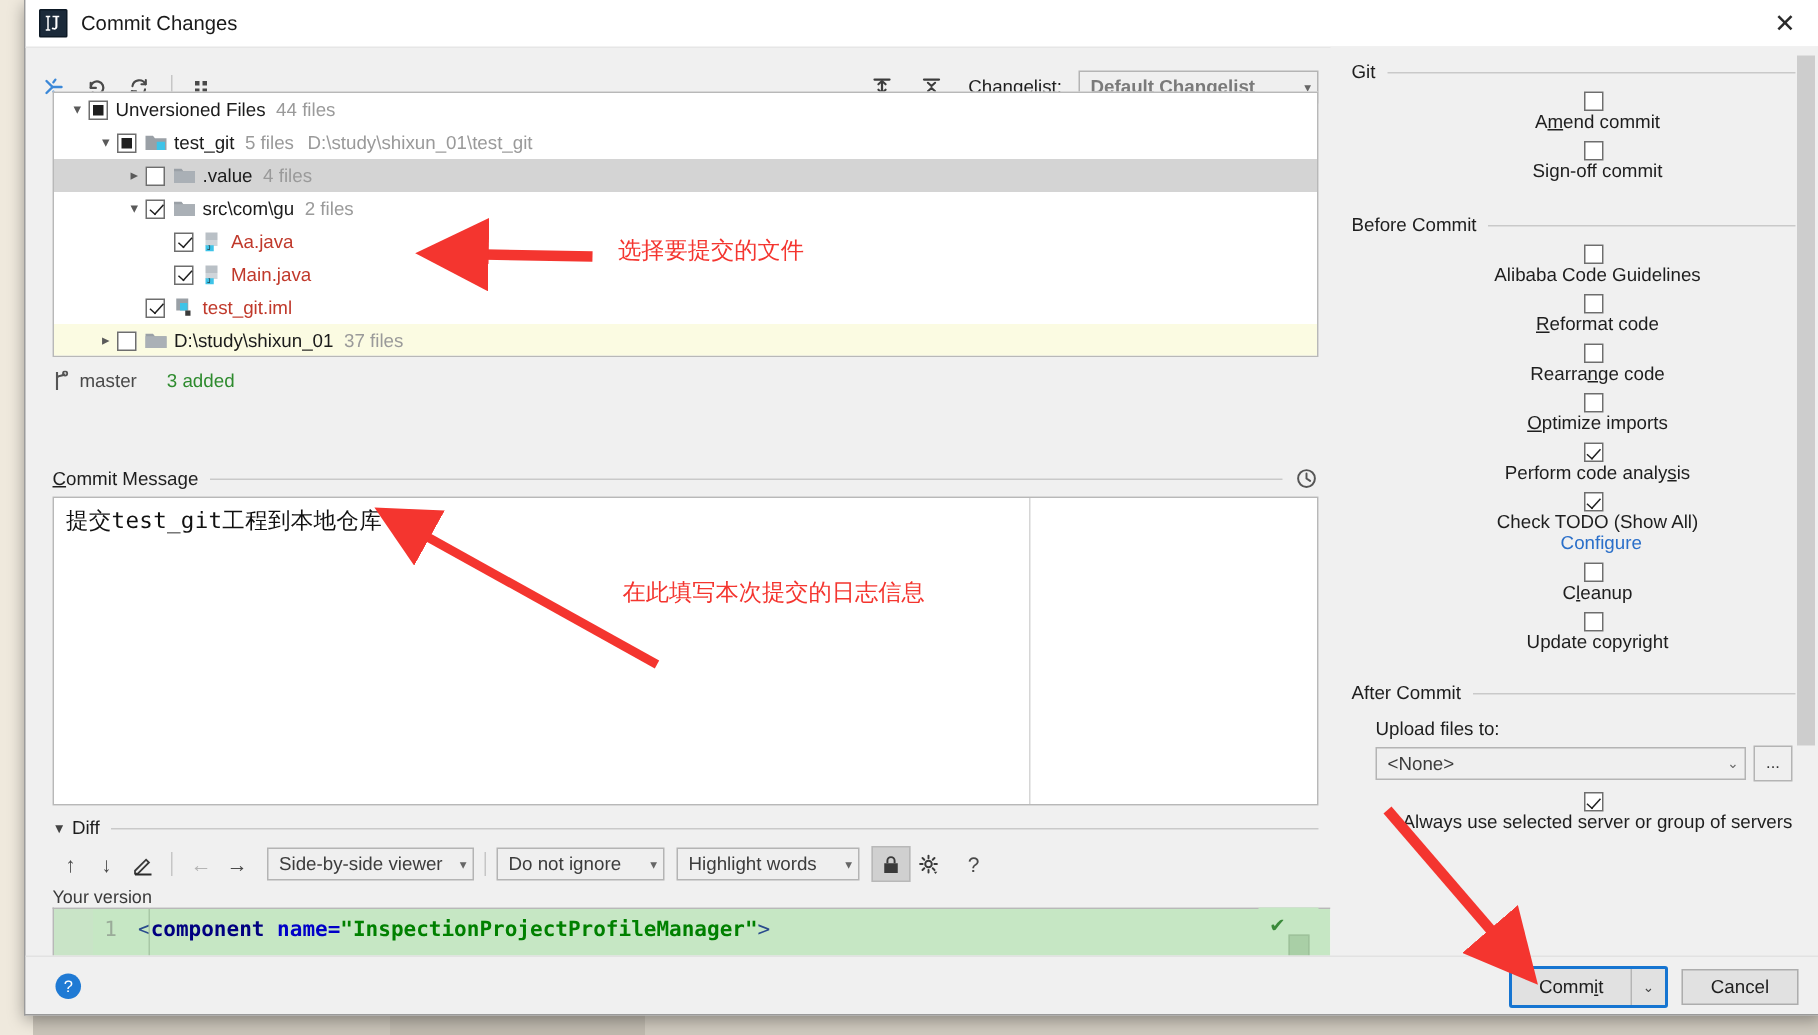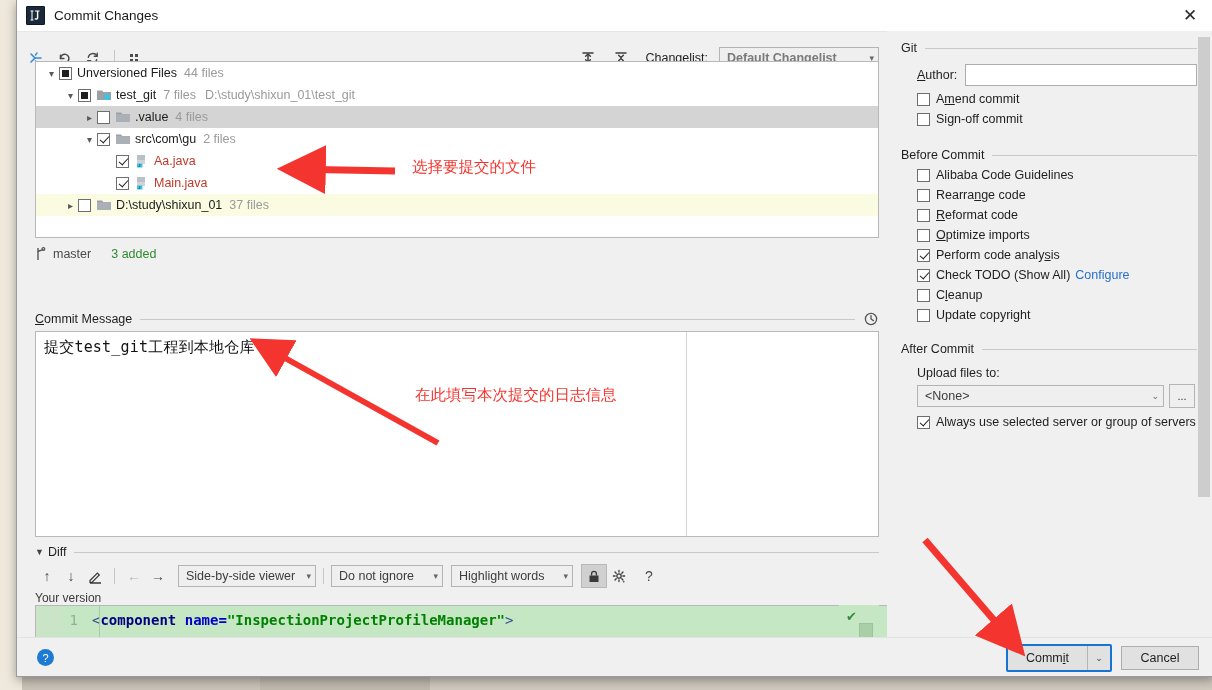--- a/index.html
+++ b/index.html
@@ -99,21 +99,21 @@
   .k-attr{color:#0000c8;font-weight:bold;}
   .k-val{color:#008000;font-weight:bold;}
   .k-br{color:#2a4b8d;}
   .diff-right{position:absolute;right:8px;top:574px;width:40px;height:66px;background:#c6e7c4;}
   .diff-check{position:absolute;right:30px;top:578px;color:#3a8a3a;font-size:13px;font-weight:bold;}
   .diff-sb{position:absolute;right:14px;top:592px;width:12px;height:42px;background:#a9cfa6;border:1px solid #9ec29b;}
   
   .grp{display:flex;align-items:center;margin:10px 16px 0 14px;}
   .grp .t{font-size:12.5px;white-space:nowrap;}
   .grp .ln{flex:1;height:1px;background:#c9c9c9;margin-left:8px;}
-  .rrow{display:flex;align-items:center;margin:6px 0 0 30px;font-size:12.5px;}
+  .rrow{display:flex;align-items:center;margin:6px 0 0 30px;font-size:12.5px;flex-direction:column;}
   .rrow .cb{margin-right:6px;}
   .rrow u{text-decoration:underline;}
   .authrow{display:flex;align-items:center;margin:9px 16px 0 30px;}
   .authrow .lab{font-size:12.5px;margin-right:8px;}
   .authin{flex:1;height:22px;background:#fff;border:1px solid #adadad;box-sizing:border-box;}
   .link{color:#2a6fc9;margin-left:5px;}
   .upl-label{margin:10px 0 0 30px;font-size:12.5px;}
   .uplrow{display:flex;align-items:center;margin:4px 18px 0 30px;gap:5px;}
   .uplcombo{flex:1;height:22px;}
   .ellipsis{width:24px;height:22px;background:#efefef;border:1px solid #b4b4b4;
@@ -225,21 +225,21 @@
             </div>
             <div class="row">
               <span style="display:inline-block;width:27px"></span>
               <span class="tw">▾</span>
               <span class="cb part"></span>
               <svg class="ico" viewBox="0 0 16 16">
                 <path d="M1 3.5h5l1.3 1.6H15V13H1z" fill="#9aa0a6"></path>
                 <rect x="8.5" y="7.5" width="5.5" height="5.5" fill="#3ec3e8"></rect>
               </svg>
               <span class="fname">test_git</span>
-              <span class="fcount">7 files</span>
+              <span class="fcount">5 files</span>
               <span class="fpath">D:\study\shixun_01\test_git</span>
             </div>
             <div class="row sel">
               <span style="display:inline-block;width:46px"></span>
               <span class="tw">▸</span>
               <span class="cb"></span>
               <svg class="ico" viewBox="0 0 16 16">
                 <path d="M1 3.5h5l1.3 1.6H15V13H1z" fill="#9aa0a6"></path>
                 <path d="M1 5.1h14V13H1z" fill="#aab0b6"></path>
               </svg>
@@ -273,20 +273,31 @@
               <span style="display:inline-block;width:65px"></span>
               <span class="tw"></span>
               <span class="cb checked"></span>
               <svg class="ico" viewBox="0 0 16 16">
                 <path d="M3 2h8v5H3z" fill="#b9c0c6"></path>
                 <path d="M3 7h8v4H3z" fill="#cfd5da"></path>
                 <rect x="3" y="10.5" width="5.5" height="4" fill="#3ec3e8"></rect>
                 <text x="4.2" y="13.8" font-size="4.4" fill="#1a1a1a" font-family="sans-serif">J</text>
               </svg>
               <span class="fname red">Main.java</span>
+            </div>
+            <div class="row">
+              <span style="display:inline-block;width:46px"></span>
+              <span class="tw"></span>
+              <span class="cb checked"></span>
+              <svg class="ico" viewBox="0 0 16 16">
+                <path d="M2.5 2h8v8h-8z" fill="#9aa0a6"></path>
+                <rect x="5" y="5" width="5" height="5" fill="#3ec3e8"></rect>
+                <rect x="8.5" y="10" width="3.5" height="3.5" fill="#3a3a3a"></rect>
+              </svg>
+              <span class="fname red">test_git.iml</span>
             </div>
             <div class="row yel">
               <span style="display:inline-block;width:27px"></span>
               <span class="tw">▸</span>
               <span class="cb"></span>
               <svg class="ico" viewBox="0 0 16 16">
                 <path d="M1 3.5h5l1.3 1.6H15V13H1z" fill="#9aa0a6"></path>
                 <path d="M1 5.1h14V13H1z" fill="#aab0b6"></path>
               </svg>
               <span class="fname">D:\study\shixun_01</span>
@@ -395,24 +406,20 @@
       <div class="diff-sb"></div>
     </div>
 
     <div class="rightpane">
 
       <div class="grp">
         <span class="t">Git</span>
         <span class="ln"></span>
       </div>
 
-      <div class="authrow">
-        <span class="lab"><u>A</u>uthor:</span>
-        <input class="authin" type="text" value="" style="">
-      </div>
 
       <div id="git-checks">
           <div class="rrow">
             <span class="cb"></span>
             <span>A<u>m</u>end commit</span>
           </div>
           <div class="rrow">
             <span class="cb"></span>
             <span>Si<u>g</u>n-off commit</span>
           </div>
@@ -423,25 +430,25 @@
         <span class="ln"></span>
       </div>
 
       <div id="before-checks" style="margin-top:4px">
           <div class="rrow">
             <span class="cb"></span>
             <span>Alibaba Code Guidelines</span>
           </div>
           <div class="rrow">
             <span class="cb"></span>
+            <span><u>R</u>eformat code</span>
+          </div>
+          <div class="rrow">
+            <span class="cb"></span>
             <span>Rearra<u>n</u>ge code</span>
-          </div>
-          <div class="rrow">
-            <span class="cb"></span>
-            <span><u>R</u>eformat code</span>
           </div>
           <div class="rrow">
             <span class="cb"></span>
             <span><u>O</u>ptimize imports</span>
           </div>
           <div class="rrow">
             <span class="cb checked"></span>
             <span>Perform code analy<u>s</u>is</span>
           </div>
           <div class="rrow">

